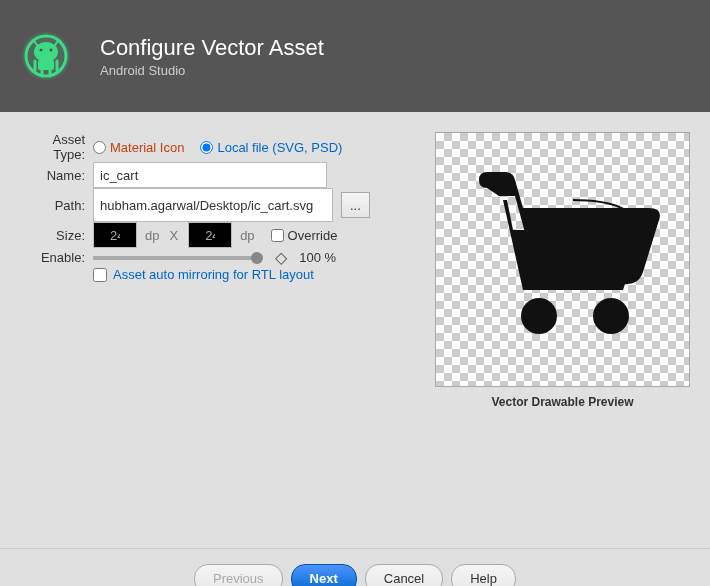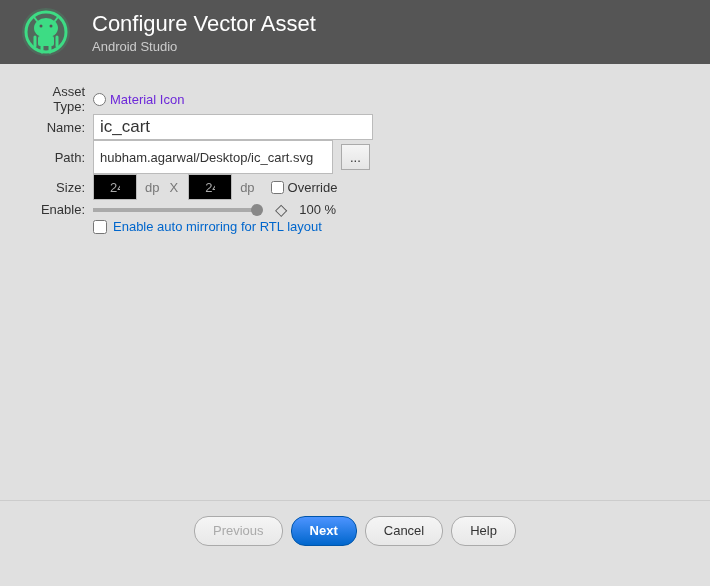--- a/index.html
+++ b/index.html
@@ -8,25 +8,25 @@
       height: 586px;
       font-family: 'Segoe UI', Arial, sans-serif;
       font-size: 13px;
       background: #e0e0e0;
       overflow: hidden;
     }
 
     
     .title-bar {
       background: #555555;
-      height: 64px;
+      height: 112px;
       display: flex;
       align-items: center;
       padding: 0 20px;
-      gap: 20px;
+      gap: 28px;
     }
     .title-logo {
       width: 52px;
       height: 52px;
       flex-shrink: 0;
     }
     .title-text {
       display: flex;
       flex-direction: column;
     }
@@ -82,35 +82,35 @@
       display: flex;
       align-items: center;
       gap: 4px;
       cursor: pointer;
     }
     .radio-option input[type="radio"] {
       cursor: pointer;
     }
     .radio-label {
       font-size: 13px;
-      color: #6d28d9;
+      color: #c2410c;
     }
     .radio-label.selected {
       color: #0066cc;
     }
 
     
     .text-input {
       border: 1px solid #bbbbbb;
       background: #ffffff;
       padding: 3px 6px;
-      font-size: 17px;
-      color: #333;
-      outline: none;
-      width: 280px;
+      font-size: 13px;
+      color: #333;
+      outline: none;
+      width: 234px;
       height: 26px;
     }
 
     
     .path-input {
       border: 1px solid #bbbbbb;
       background: #ffffff;
       padding: 16px 6px;
       font-size: 13px;
       color: #333;
@@ -299,20 +299,24 @@
 
   <div class="form-area">
 
     <div class="form-row">
       <span class="form-label">Asset Type:</span>
       <div class="asset-type-row">
         <label class="radio-option">
           <input type="radio" name="assetType" value="material" style="">
           <span class="radio-label">Material Icon</span>
         </label>
+        <label class="radio-option" style="margin-left:10px;">
+          <input type="radio" name="assetType" value="local" checked="" style="">
+          <span class="radio-label selected">Local file (SVG, PSD)</span>
+        </label>
       </div>
     </div>
 
     <div class="form-row">
       <span class="form-label">Name:</span>
       <input type="text" class="text-input" value="ic_cart" style="">
     </div>
 
     <div class="form-row">
       <span class="form-label">Path:</span>
@@ -335,25 +339,43 @@
 
     <div class="form-row">
       <span class="form-label">Enable:</span>
       <input type="range" class="opacity-slider" min="0" max="100" value="100" style="">
       <span style="font-size:16px; color:#555; margin-left:4px;">◇</span>
       <span class="opacity-value">100 %</span>
     </div>
 
     <div class="checkbox-row" style="margin-left: 73px;">
       <input type="checkbox" style="accent-color: rgb(0, 102, 204);">
-      <span class="checkbox-label">Enable auto mirroring for RTL layout</span>
+      <span class="checkbox-label">Asset auto mirroring for RTL layout</span>
     </div>
 
   </div>
 
+  <div class="preview-area">
+    <div class="preview-box">
+
+      <svg class="cart-svg" viewBox="0 0 100 100" xmlns="http://www.w3.org/2000/svg">
+
+        <path d="M10 20 L20 20 L30 65 L80 65 L90 35 L25 35 L22 20 Z" fill="#111111"></path>
+
+        <path d="M55 20 Q85 20 90 35" fill="none" stroke="#111" stroke-width="1"></path>
+
+        <path d="M18 18 L26 18 L38 62 L82 62 Q88 62 90 56 L98 30 Q100 24 93 24 L30 24 L26 10 Q25 6 21 6 L12 6 Q8 6 8 10 Q8 14 12 14 L18 18 Z" fill="#111111"></path>
+
+        <circle cx="38" cy="78" r="9" fill="#111111"></circle>
+
+        <circle cx="74" cy="78" r="9" fill="#111111"></circle>
+      </svg>
+    </div>
+    <span class="preview-label">Vector Drawable Preview</span>
+  </div>
 
 </div>
 
 <div class="bottom-bar">
   <button class="btn btn-default" disabled="">Previous</button>
   <button class="btn btn-primary">Next</button>
   <button class="btn btn-default">Cancel</button>
   <button class="btn btn-default">Help</button>
 </div>
 

